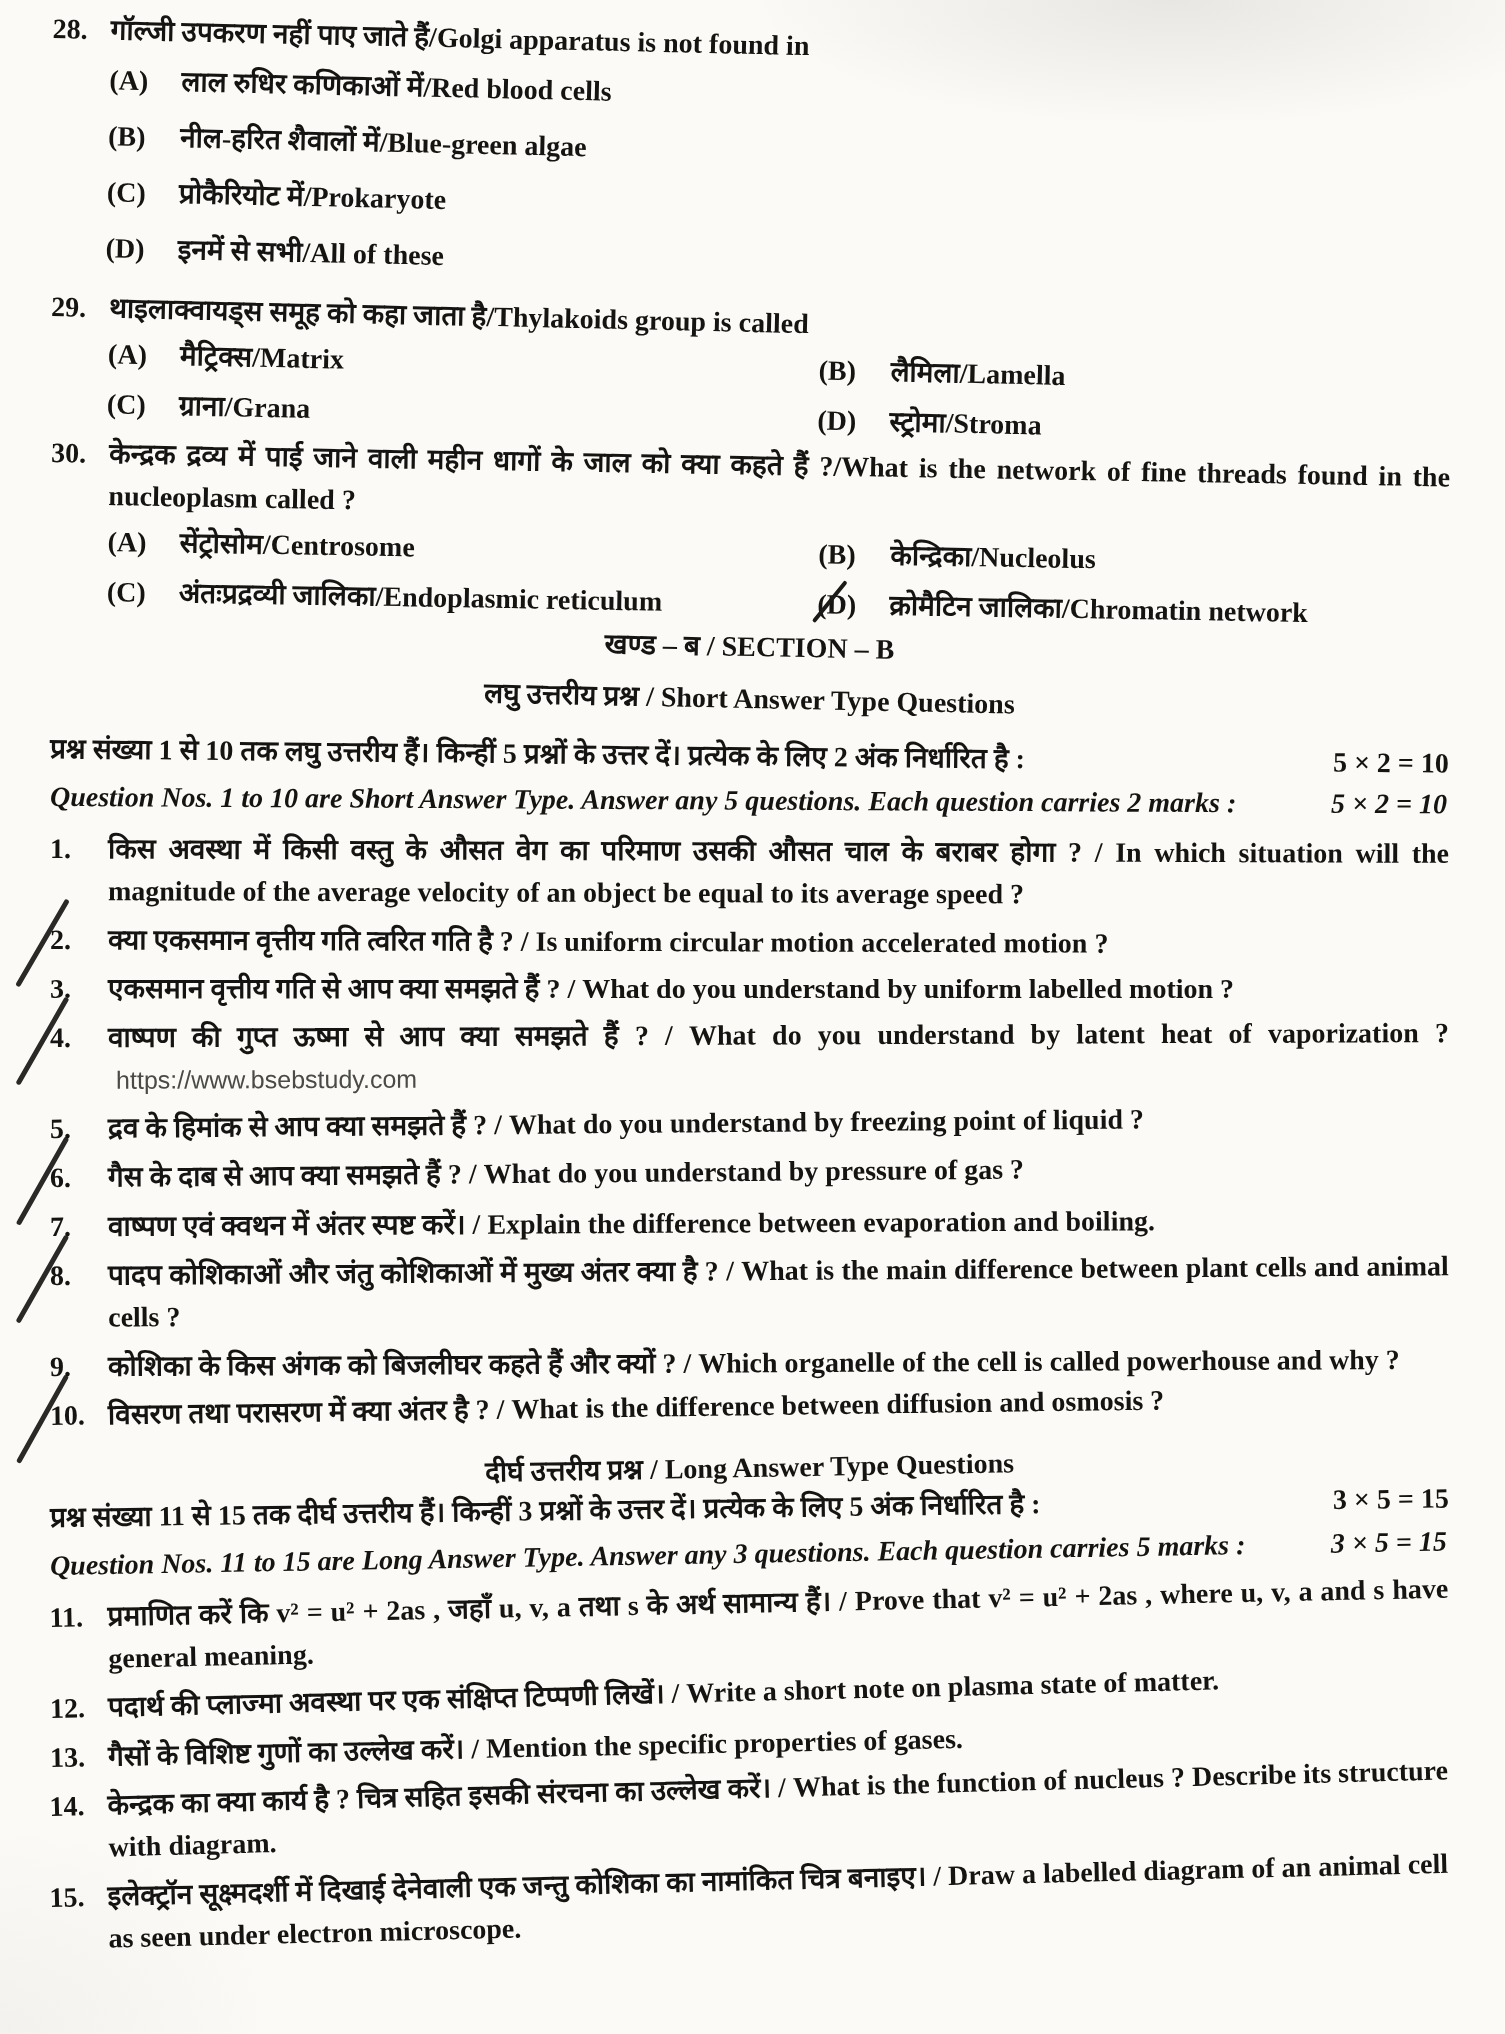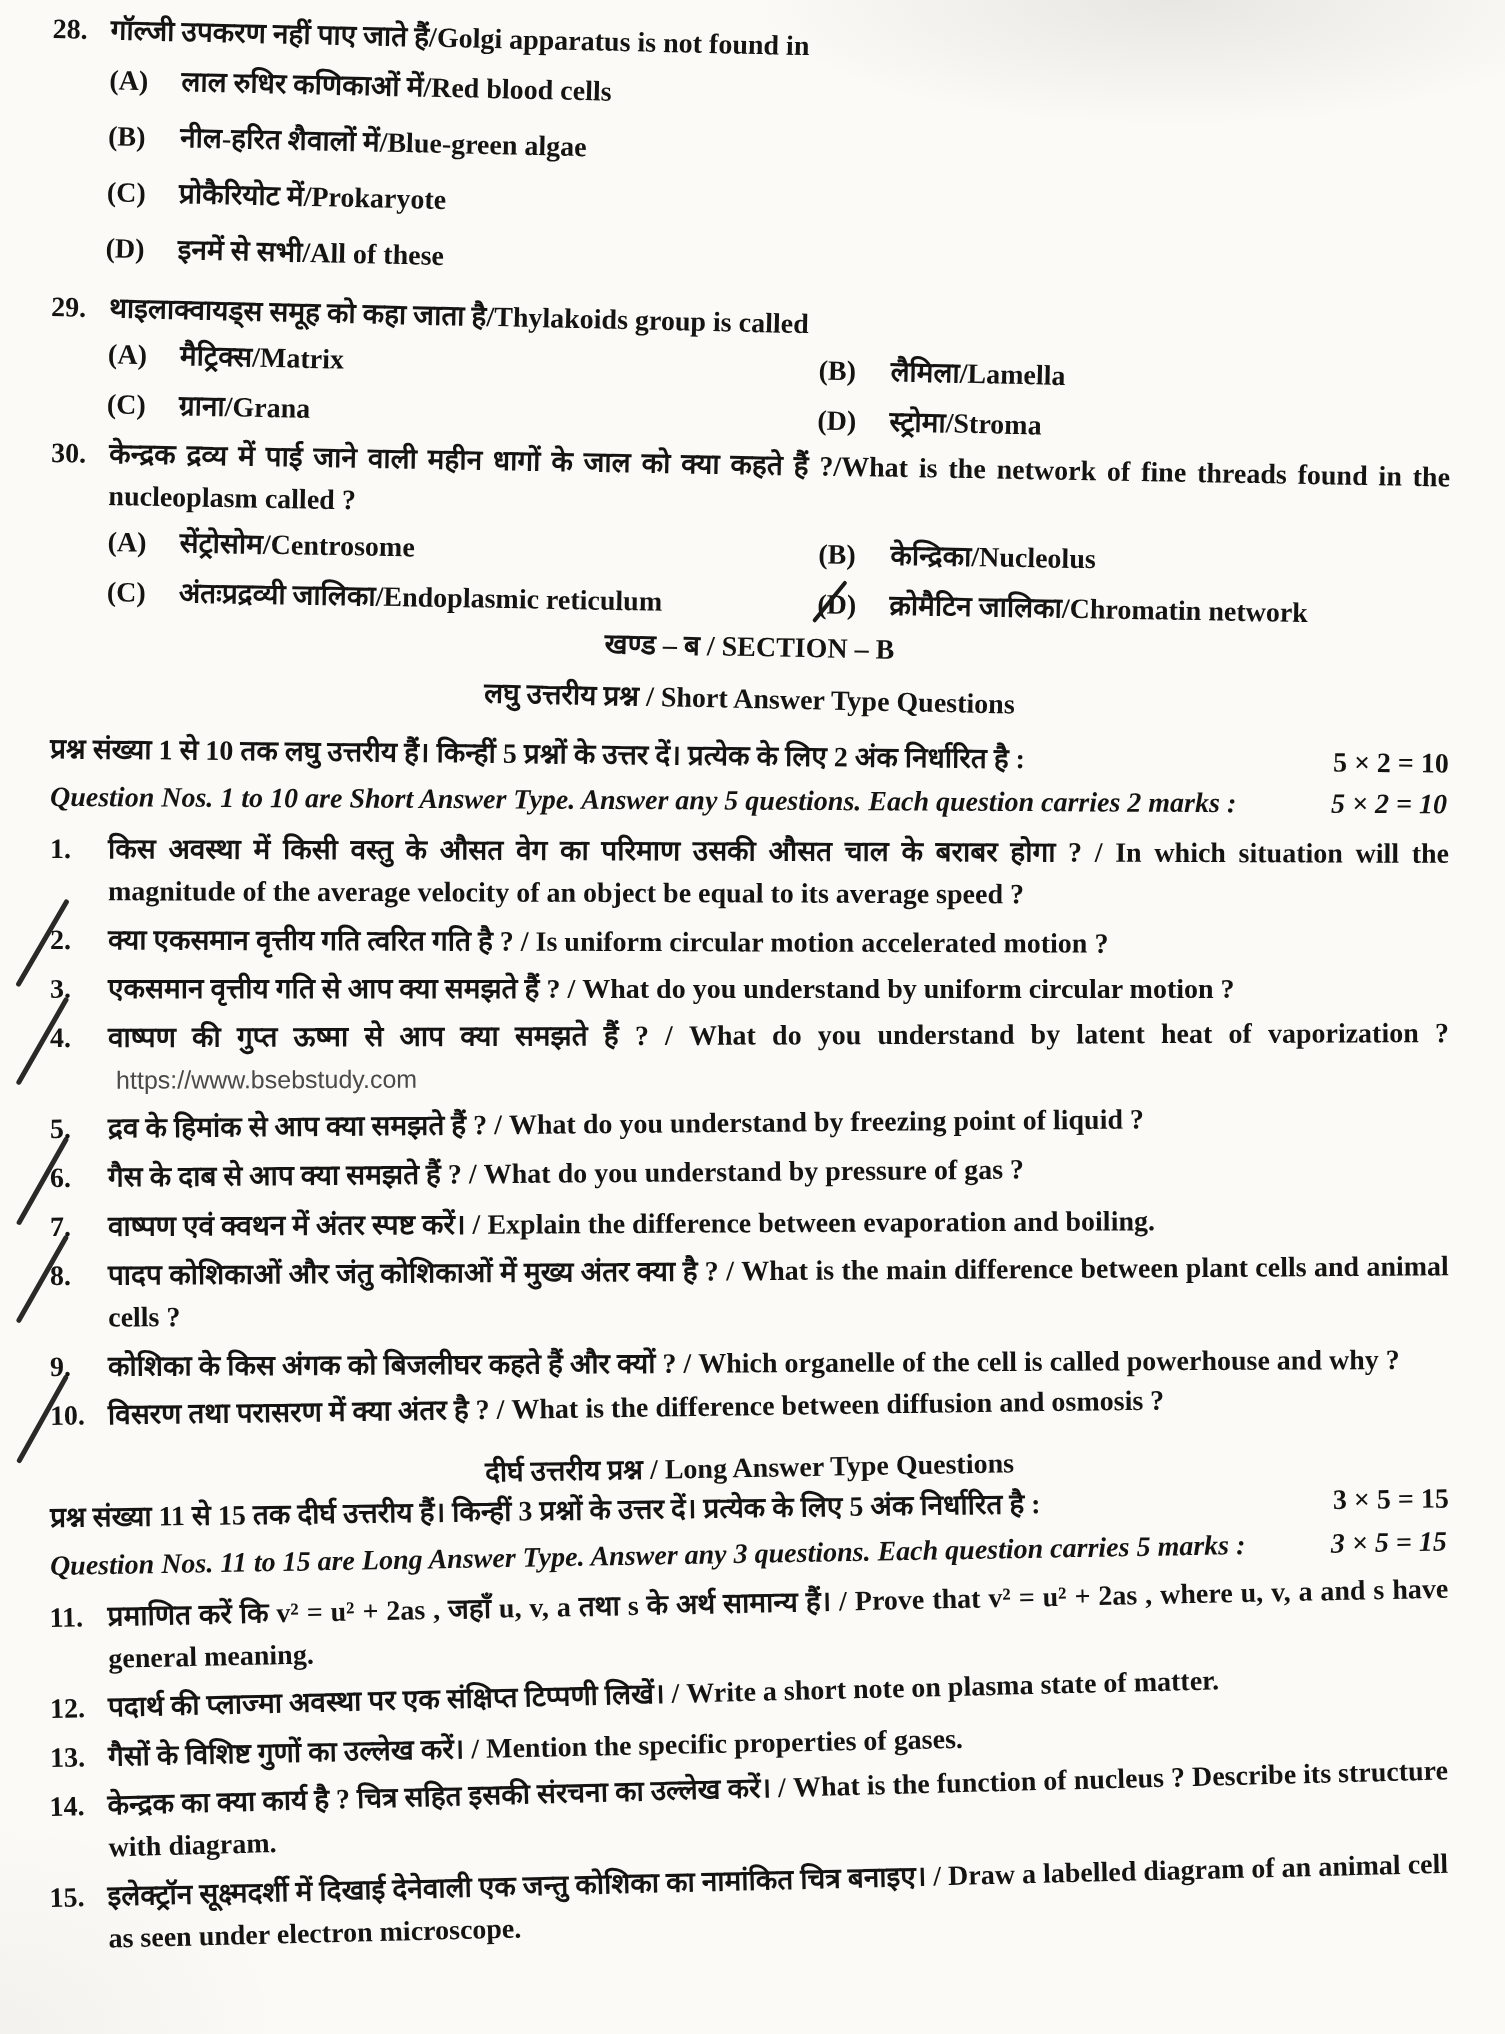--- a/index.html
+++ b/index.html
@@ -150,21 +150,21 @@
       <div class="sq" style="transform: rotate(0.2deg);">
         <div class="sq-no">1.</div>
         <div class="sq-text">किस अवस्था में किसी वस्तु के औसत वेग का परिमाण उसकी औसत चाल के बराबर होगा ? / In which situation will the magnitude of the average velocity of an object be equal to its average speed ?</div>
       </div>
       <div class="sq" style="transform: rotate(0.2deg);">
         <div class="sq-no">2.<span class="tick"></span></div>
         <div class="sq-text">क्या एकसमान वृत्तीय गति त्वरित गति है ? / Is uniform circular motion accelerated motion ?</div>
       </div>
       <div class="sq" style="transform: rotate(0deg);">
         <div class="sq-no">3.</div>
-        <div class="sq-text">एकसमान वृत्तीय गति से आप क्या समझते हैं ? / What do you understand by uniform circular motion ?</div>
+        <div class="sq-text">एकसमान वृत्तीय गति से आप क्या समझते हैं ? / What do you understand by uniform labelled motion ?</div>
       </div>
       <div class="sq" style="transform: rotate(-0.2deg);">
         <div class="sq-no">4.<span class="tick"></span></div>
         <div class="sq-text">वाष्पण की गुप्त ऊष्मा से आप क्या समझते हैं ? / What do you understand by latent heat of vaporization ?<span class="wm">https://www.bsebstudy.com</span></div>
       </div>
       <div class="sq" style="transform: rotate(-0.5deg);">
         <div class="sq-no">5.</div>
         <div class="sq-text">द्रव के हिमांक से आप क्या समझते हैं ? / What do you understand by freezing point of liquid ?</div>
       </div>
       <div class="sq" style="transform: rotate(-0.5deg);">

